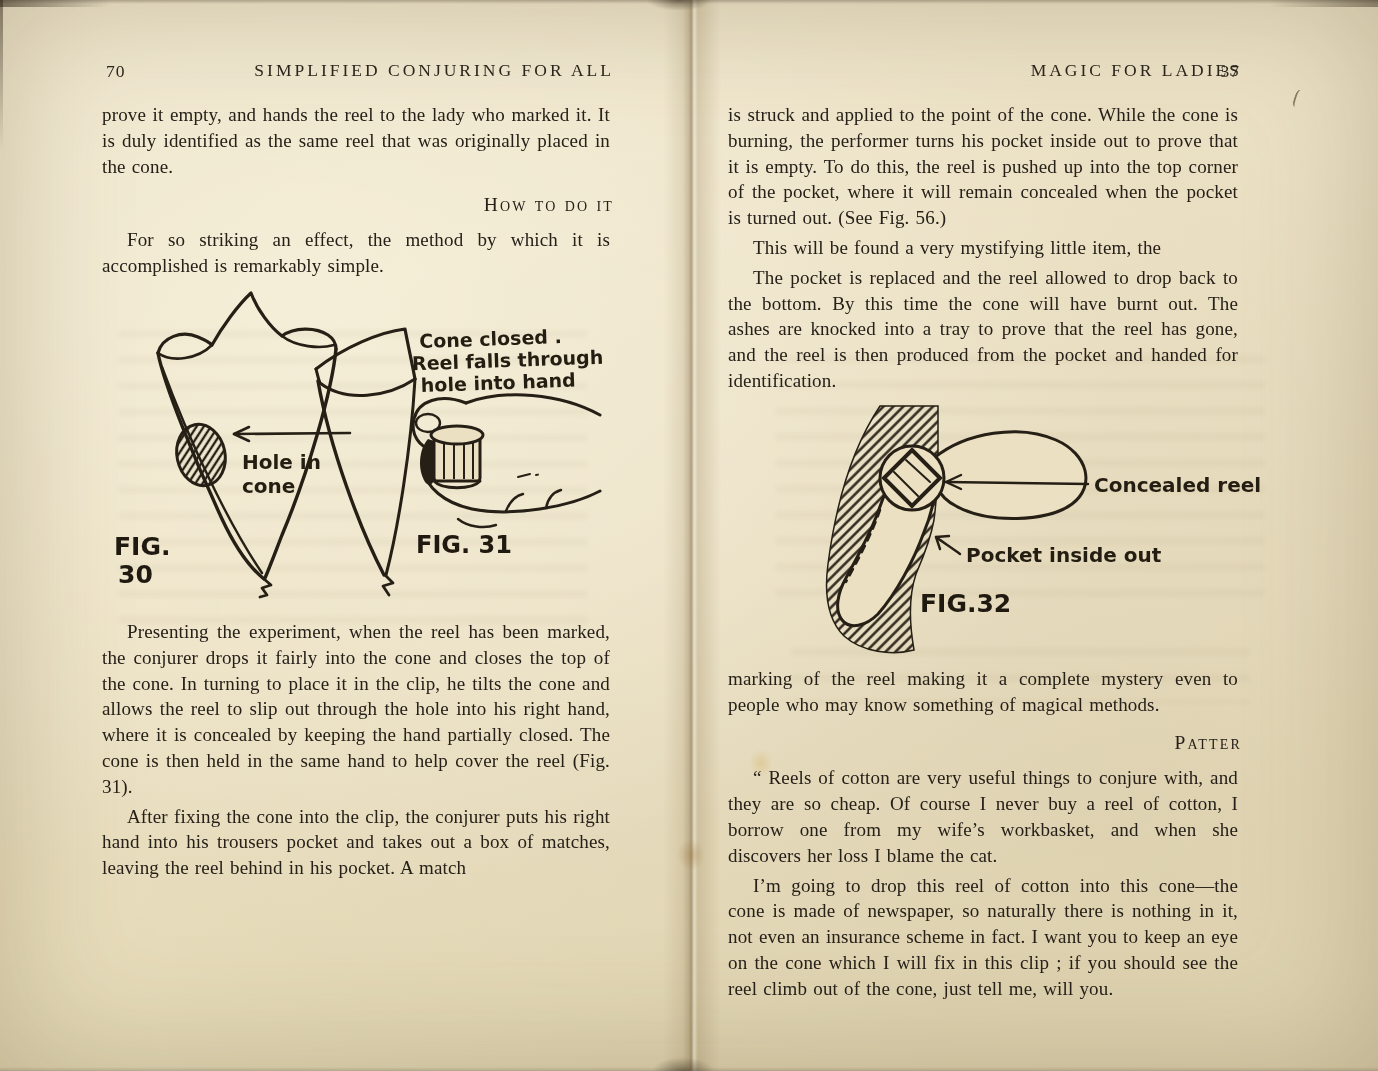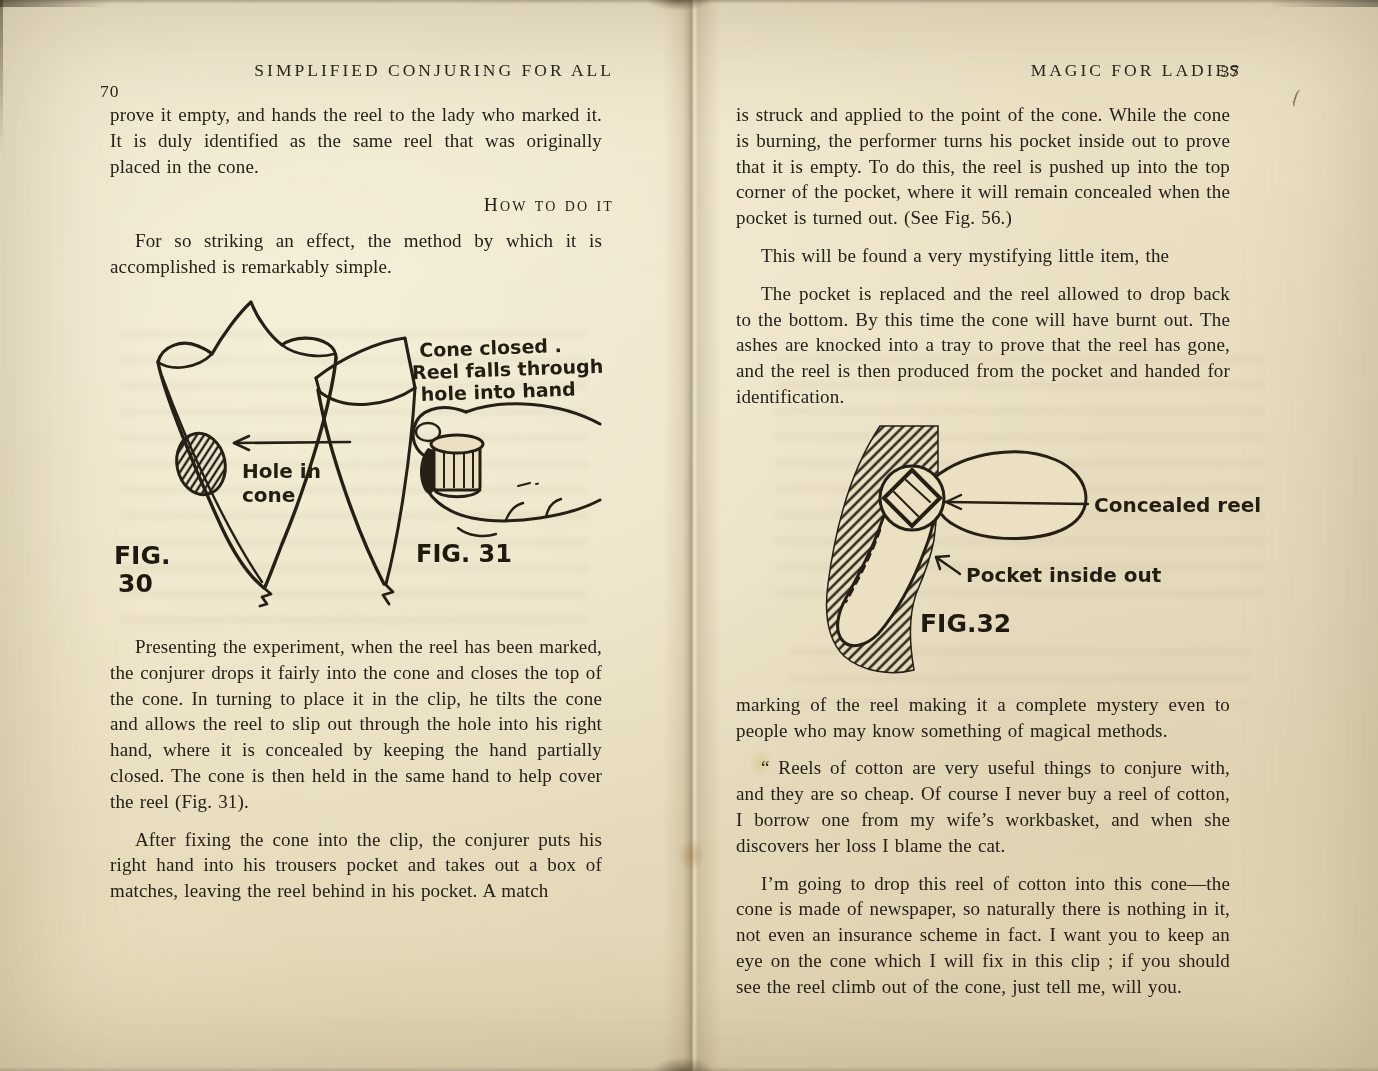--- a/index.html
+++ b/index.html
@@ -32,24 +32,24 @@
   .stain-margin{left:748px;top:748px;width:26px;height:30px;background:radial-gradient(ellipse,rgba(205,165,70,.28),transparent 65%);}
   .pen-mark{left:1294px;top:90px;width:7px;height:18px;border-left:2px solid rgba(70,58,38,.6);transform:rotate(18deg);border-radius:40%;}
 
   .page{position:absolute;top:60px;}
   .page-left{left:98px;width:516px;}
   .page-right{left:724px;width:518px;}
 
   .running-head{position:relative;height:30px;margin-bottom:12px;}
   .running-title{display:block;text-align:right;font-size:17.5px;letter-spacing:3px;color:#2b251c;}
   .pagenum{position:absolute;top:1px;font-size:17.5px;letter-spacing:1px;color:#2b251c;}
-  .pagenum-left{left:2px;margin-top:20px;}
+  .pagenum-left{left:8px;}
   .pagenum-right{right:2px;}
 
-  .body-text p{margin:12px;font-size:19px;line-height:25.8px;text-align:justify;
+  .body-text p{margin:4px;font-size:19px;line-height:25.8px;text-align:justify;
     letter-spacing:.15px;word-spacing:1.2px;}
   .indent{text-indent:25px;}
   .section-heading{text-align:right;font-variant:small-caps;font-size:19.5px;
     letter-spacing:2.2px;margin:15px 0 11px;font-weight:400;}
 
   .fig-row-left{position:relative;height:330px;margin:4px 0 6px;}
   .fig-row-right{position:relative;height:258px;margin:8px 0 6px;}
   .fig30{position:absolute;left:6px;top:0;}
   .fig31{position:absolute;left:210px;top:36px;}
   .fig32{position:absolute;left:60px;top:0;}
@@ -201,18 +201,19 @@
             <path class="ink-line" stroke-width="2.4" d="M176,152 C168,146 160,141 152,135"></path>
             <path class="ink-line" stroke-width="2.4" d="M152,135 l13,-1 M152,135 l4,12"></path>
           </g>
           <text class="hand-label" font-size="20" x="310" y="90">Concealed reel</text>
           <text class="hand-label" font-size="20" x="182" y="160">Pocket inside out</text>
           <text class="fig-caption" font-size="25" x="136" y="210">FIG.32</text>
         </svg>
       </div>
 
       <p>marking of the reel making it a complete mystery even to people who may know something of magical methods.</p>
+      <div class="section-heading">Patter</div>
       <p class="indent">“ Reels of cotton are very useful things to conjure with, and they are so cheap.  Of course I never buy a reel of cotton, I borrow one from my wife’s workbasket, and when she discovers her loss I blame the cat.</p>
       <p class="indent">I’m going to drop this reel of cotton into this cone—the cone is made of newspaper, so naturally there is nothing in it, not even an insurance scheme in fact.  I want you to keep an eye on the cone which I will fix in this clip ; if you should see the reel climb out of the cone, just tell me, will you.</p>
     </div>
   </div>
 
 </div>
 
 </body></html>

